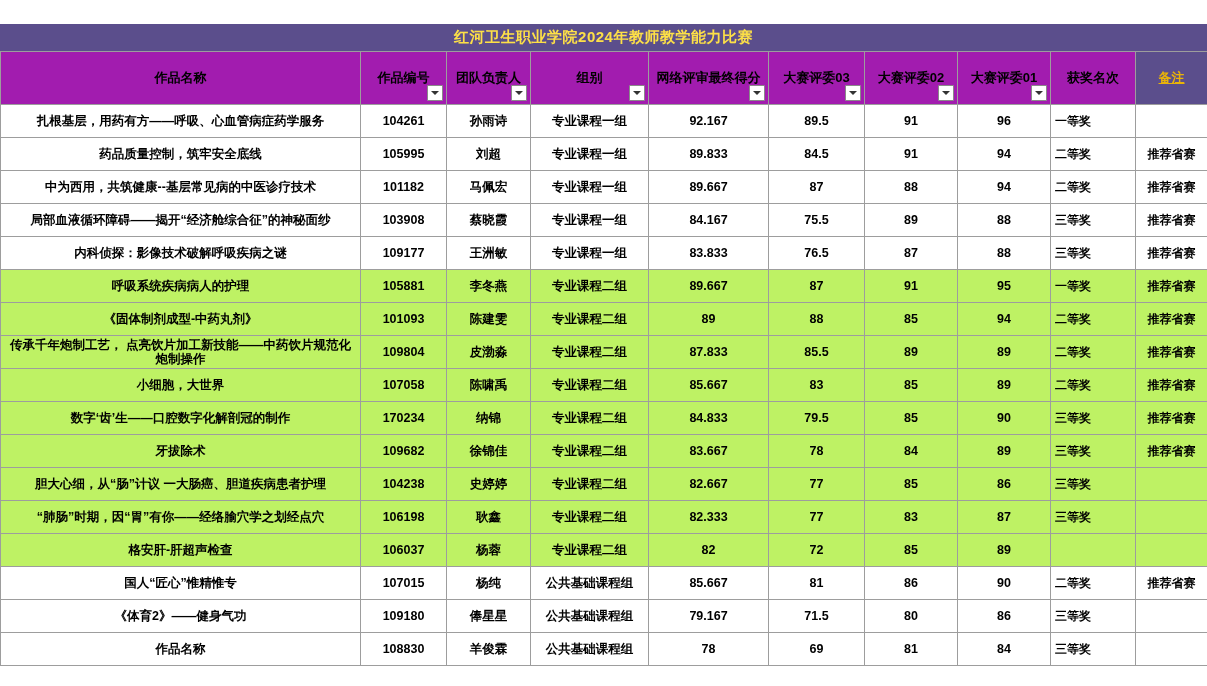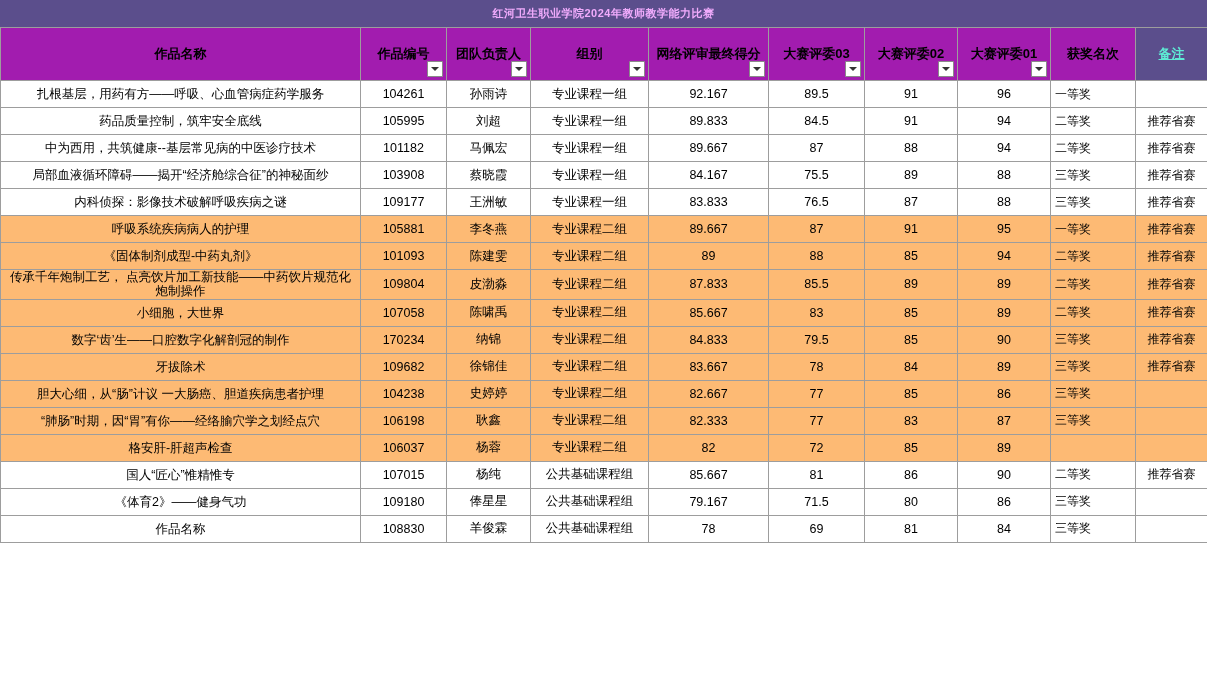--- a/index.html
+++ b/index.html
@@ -14,27 +14,28 @@
     overflow: hidden;
   }
   #sheet {
     width: 1207px;
     height: 686px;
     position: relative;
   }
   .title-bar {
     height: 27px;
     background: #5b4e8c;
-    color: #f0abfc;
-    font-size: 11px;
+    color: #fde047;
+    font-size: 15px;
     font-weight: bold;
     display: flex;
     align-items: center;
     justify-content: center;
     letter-spacing: 0.5px;
+    margin-top: 24px;
   }
   table.grid {
     border-collapse: collapse;
     table-layout: fixed;
     width: 1207px;
     font-size: 12.5px;
   }
   table.grid td, table.grid th {
     border: 1px solid #9d9d9d;
     padding: 0 4px;
@@ -44,58 +45,58 @@
   thead th {
     background: #a21caf;
     font-weight: bold;
     font-size: 13px;
     height: 52px;
     text-align: center;
     position: relative;
   }
   thead th.remark-head {
     background: #5b4e8c;
-    color: #5eead4;
+    color: #eab308;
     text-decoration: underline;
   }
   .filter-btn {
     position: absolute;
     right: 3px;
     bottom: 3px;
     width: 14px;
     height: 14px;
     background: #ffffff;
     border: 1px solid #8a8a8a;
     border-radius: 1px;
     display: flex;
     align-items: center;
     justify-content: center;
     line-height: 1;
   }
   .filter-btn svg { display: block; }
-  tbody tr { height: 27px; }
+  tbody tr { height: 33px; font-weight: bold; }
   tbody td { text-align: center; }
   td.name-cell {
     text-align: center;
     font-size: 12.5px;
     line-height: 1.15;
     padding: 2px 6px;
   }
   td.remark-cell {
     color: #d51a1a;
     font-size: 12px;
   }
   td.prize-cell {
     text-align: left;
     padding-left: 8px;
     font-size: 12px;
     margin-left: 42px;
   }
   .row-white { background: #ffffff; }
-  .row-green { background: #fdba74; border-radius: 9px; }
+  .row-green { background: #bef264; border-radius: 9px; }
   .col-name  { width: 360px; }
   .col-no    { width: 86px; }
   .col-lead  { width: 84px; }
   .col-group { width: 118px; }
   .col-net   { width: 120px; }
   .col-j3    { width: 96px; }
   .col-j2    { width: 93px; }
   .col-j1    { width: 93px; }
   .col-prize { width: 85px; }
   .col-remark{ width: 72px; }

